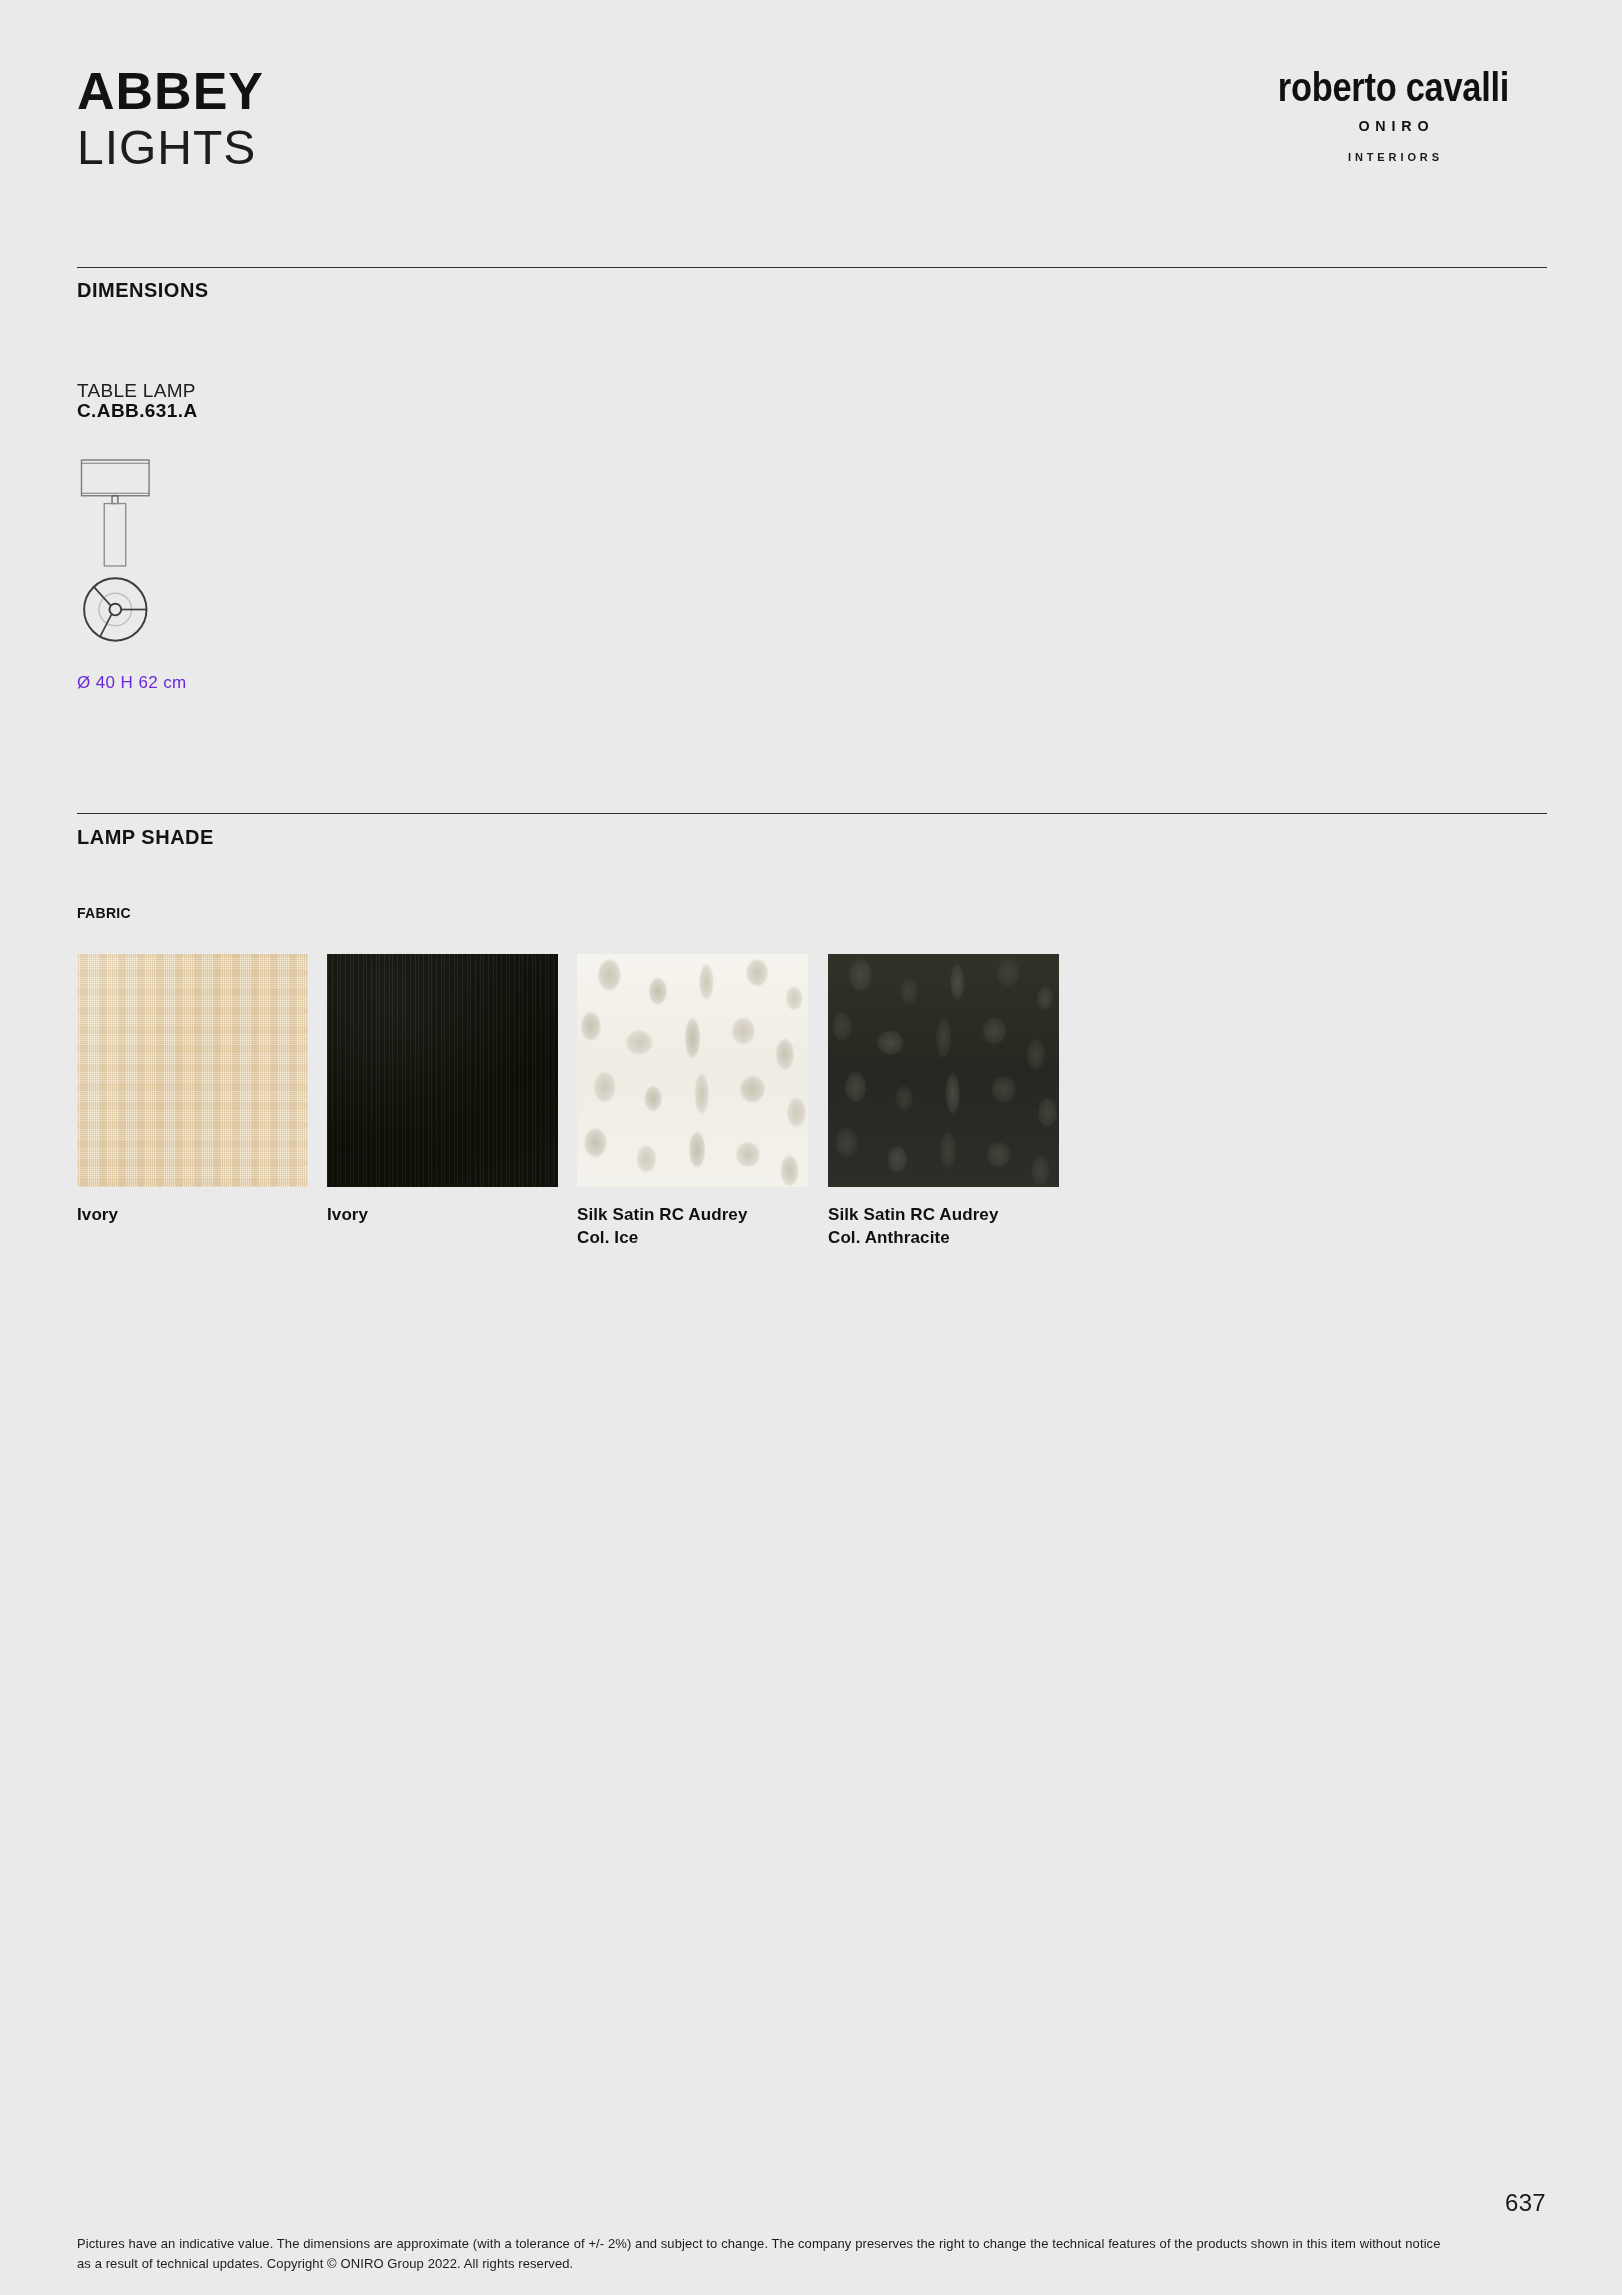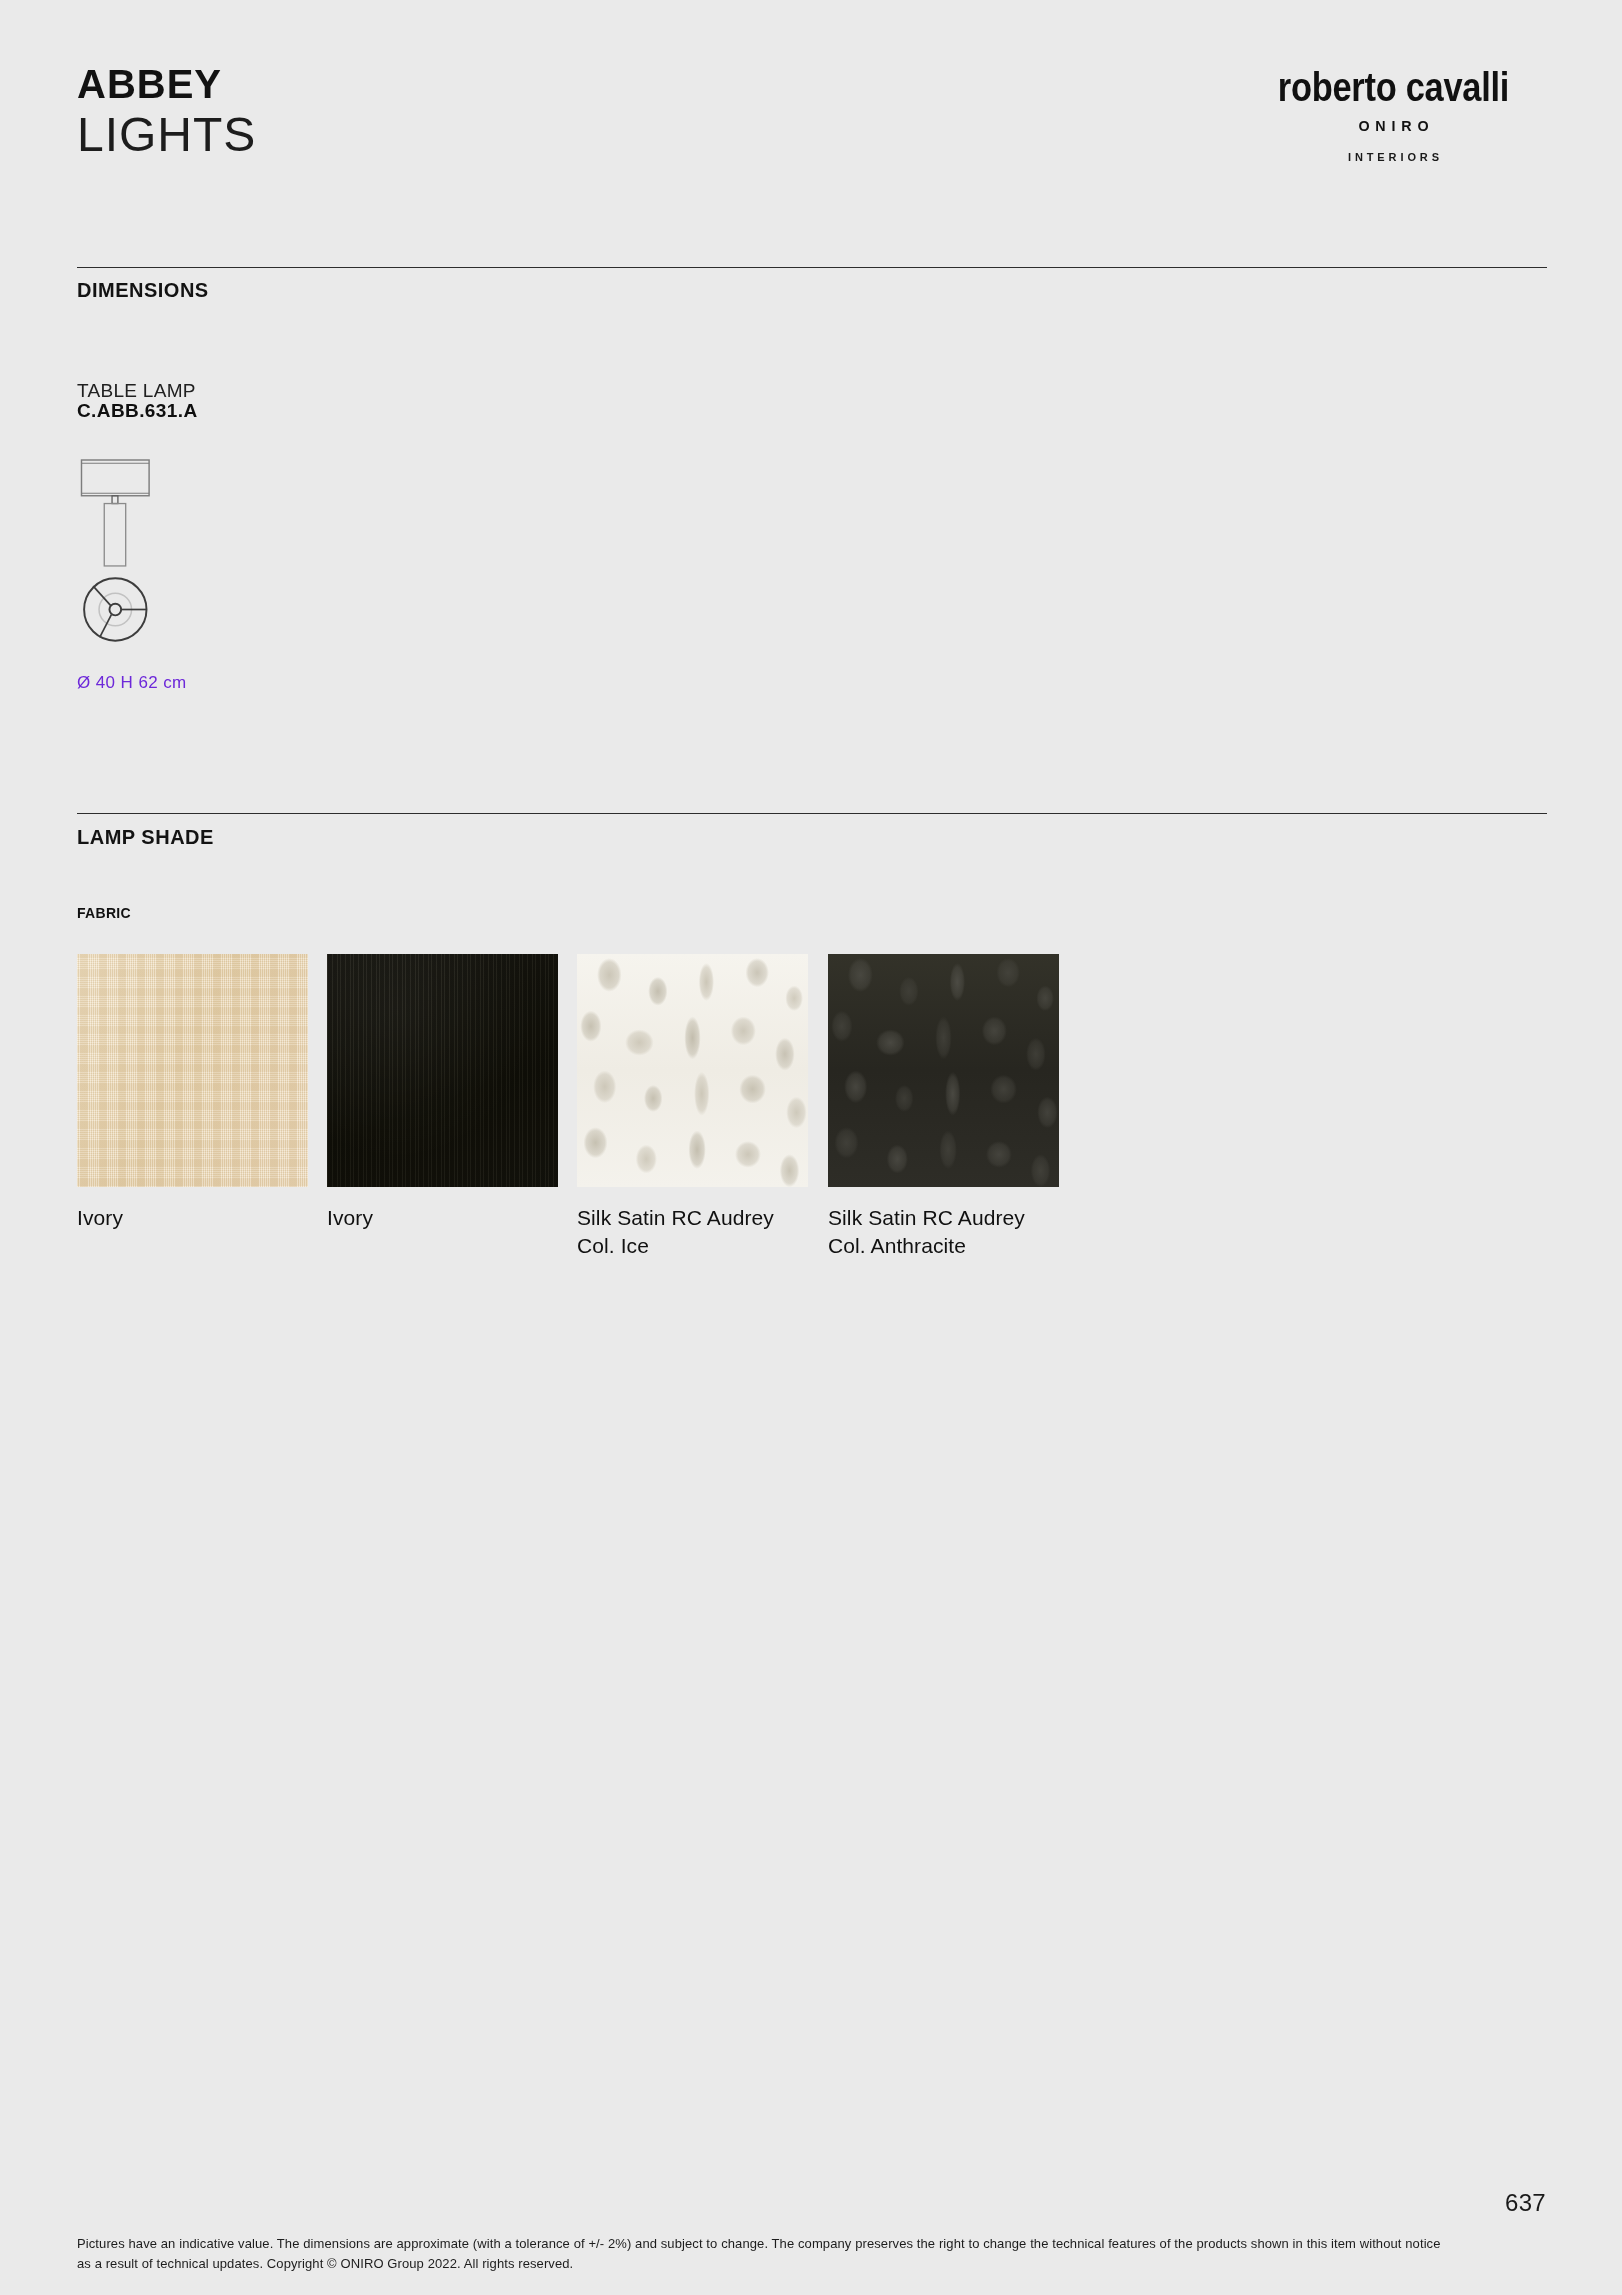--- a/index.html
+++ b/index.html
@@ -27,21 +27,21 @@
     height: 143px;
   }
   .product-title {
     position: absolute;
     left: 0;
     top: 0;
     line-height: 1.14;
   }
   .product-title .line1 {
     display: block;
-    font-size: 40px;
+    font-size: 52px;
     font-weight: 600;
     letter-spacing: 1px;
     color: #121212;
   }
   .product-title .line2 {
     display: block;
     font-size: 48px;
     font-weight: 300;
     letter-spacing: 1px;
     color: #1d1d1d;
@@ -175,22 +175,22 @@
   .swatch:nth-child(4) { left: 751px; }
 
   .swatch-chip {
     width: 231px;
     height: 233px;
     position: relative;
     overflow: hidden;
   }
   .swatch-label {
     margin-top: 17px;
-    font-size: 21px;
-    font-weight: 400;
+    font-size: 17px;
+    font-weight: 700;
     line-height: 1.33;
     letter-spacing: 0.1px;
     color: #111111;
     white-space: pre-line;
   }
 
   
   .chip-ivory {
     background-color: #ecd8b5;
     background-image:

